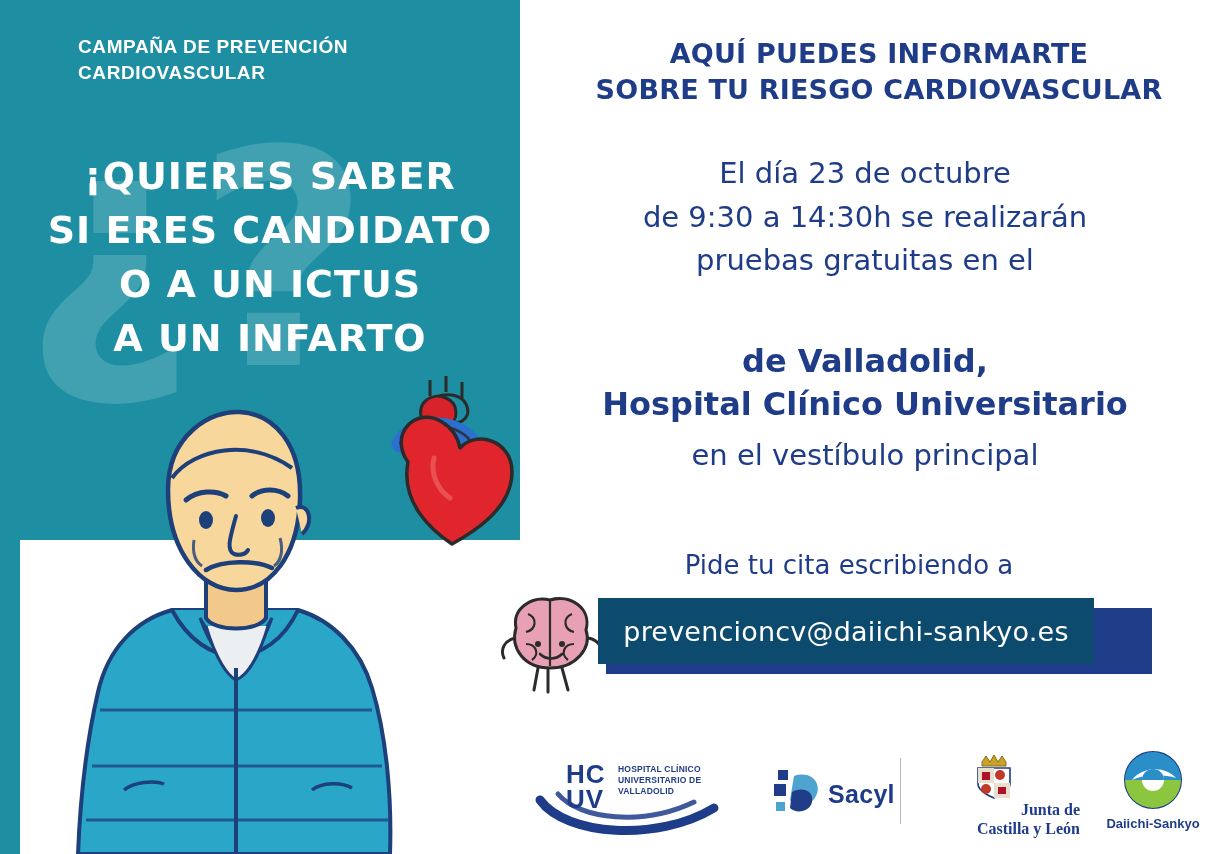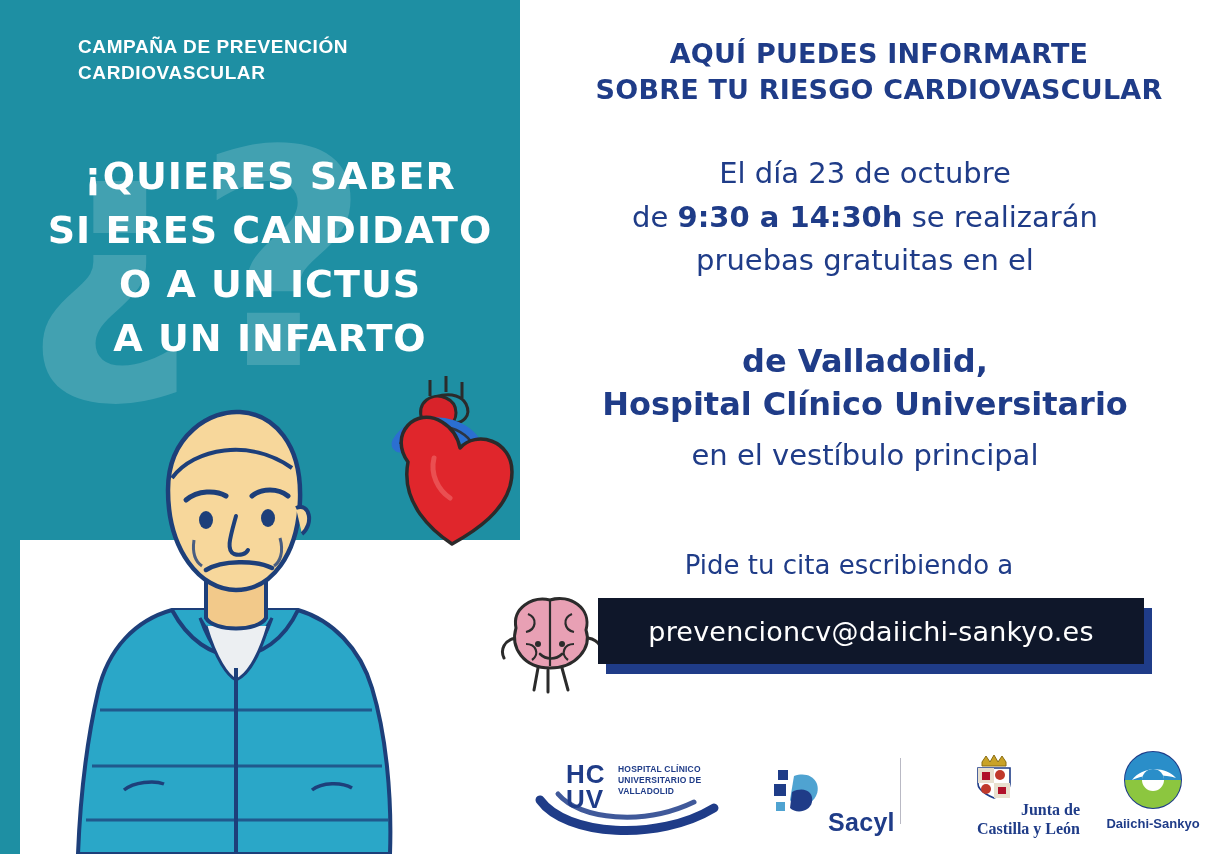--- a/index.html
+++ b/index.html
@@ -129,21 +129,21 @@
     position: absolute;
     left: 30px;
     top: 152px;
     width: 622px;
     text-align: center;
     color: #1F3C88;
     font-family: "DejaVu Sans", sans-serif;
     font-size: 29px;
     line-height: 1.5;
   }
-  .body-text b { font-weight: bold; }
+  .body-text b { font-weight: normal; }
 
   .venue {
     position: absolute;
     left: 20px;
     top: 340px;
     width: 642px;
     text-align: center;
     color: #1F3C88;
     font-family: "DejaVu Sans", sans-serif;
     font-weight: bold;
@@ -177,23 +177,23 @@
     left: 82px;
     top: 608px;
     width: 546px;
     height: 66px;
     background: #1F3C88;
   }
   .email-box {
     position: absolute;
     left: 74px;
     top: 598px;
-    width: 546px;
+    width: 496px;
     height: 66px;
-    background: #0f172a;
+    background: #0c4a6e;
     color: #ffffff;
     font-family: "DejaVu Sans", sans-serif;
     font-size: 27px;
     display: flex;
     align-items: center;
     justify-content: center;
     letter-spacing: 0.2px;
   }
 
   
@@ -241,21 +241,20 @@
   }
   .sacyl-word {
     position: absolute;
     left: 58px;
     top: 18px;
     color: #1F3C88;
     font-family: "Liberation Sans", sans-serif;
     font-weight: bold;
     font-size: 25px;
     letter-spacing: 0.3px;
-    margin-top: 28px;
   }
   .divider-v {
     position: absolute;
     left: 400px;
     top: 16px;
     width: 1px;
     height: 66px;
     background: #b9b9c4;
   }
   .logo-jcyl {

